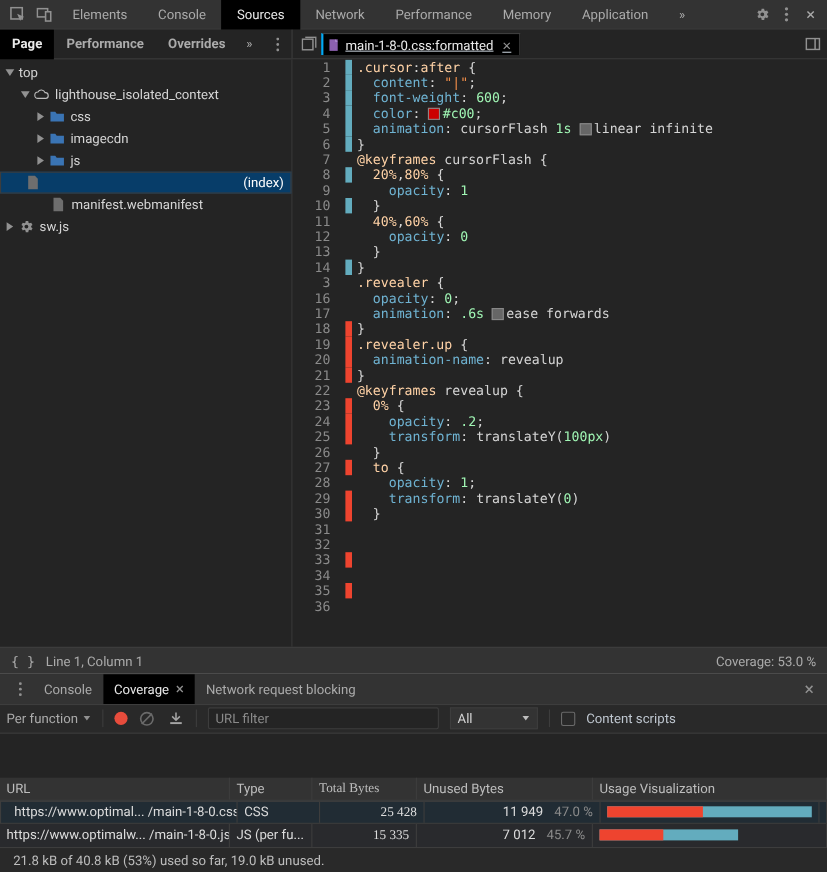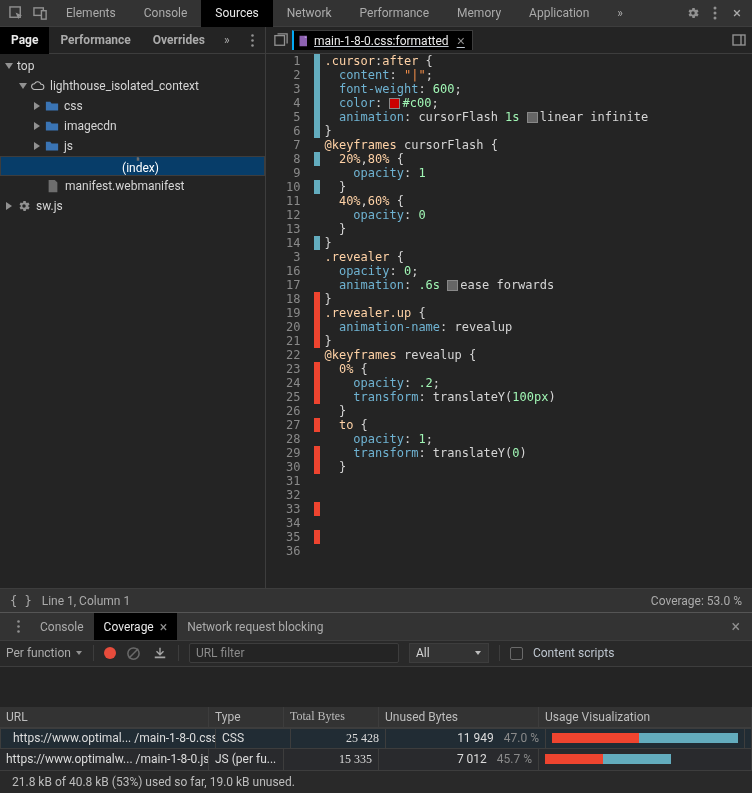--- a/index.html
+++ b/index.html
@@ -218,21 +218,21 @@
           <div class="row" style="padding-left: 32px;">
             <svg class="tri">
               <path d="M2 1 L8 5 L2 9 Z" fill="#919191"></path>
             </svg>
             <svg class="icon" viewBox="0 0 16 14">
               <path d="M1 2h5l1.5 2H15v8H1z" fill="#3a74b4"></path>
             </svg>
             <span class="lbl">js</span>
           </div>
         </div>
-      <div class="row sel" style="padding-left:22px;flex-direction:column;">
+      <div class="row sel" style="padding-left:22px;">
         <svg class="icon" viewBox="0 0 14 16">
             <path d="M2 1 h7 l3 3 v11 h-10 z" fill="#6e6e6e"></path>
           </svg>
         <span class="lbl">(index)</span>
       </div>
       <div class="row" style="padding-left:46px;">
         <svg class="icon" viewBox="0 0 14 16">
             <path d="M2 1 h7 l3 3 v11 h-10 z" fill="#6e6e6e"></path>
           </svg>
         <span class="lbl">manifest.webmanifest</span>

